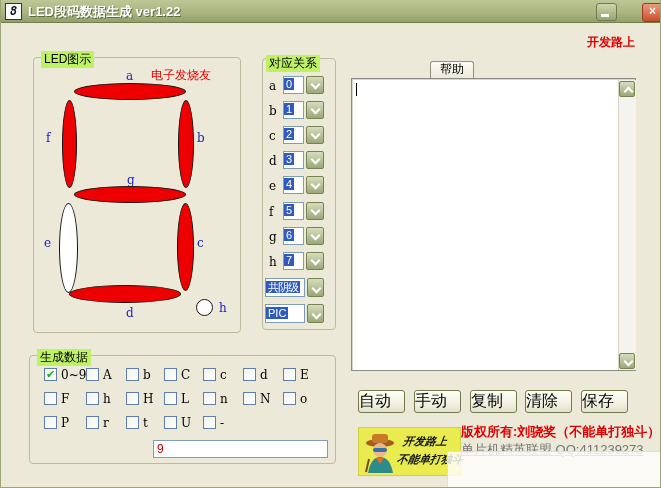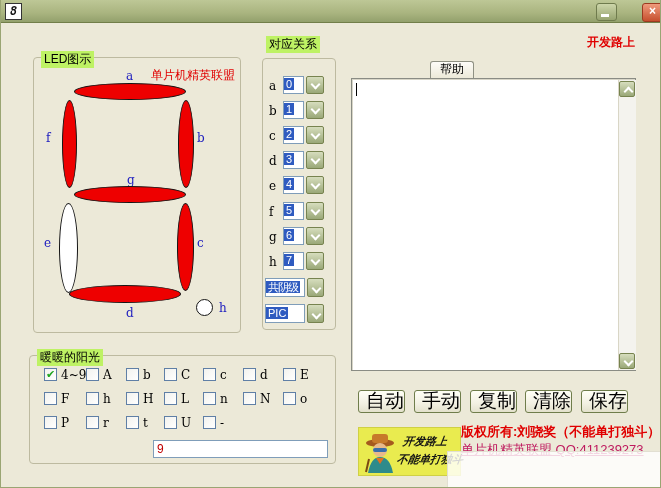--- a/index.html
+++ b/index.html
@@ -39,75 +39,76 @@
   .tab.active{background:#FCFBF7;border:1px solid #8f9183;border-bottom:none;border-top:3px solid #E5862D;
     border-radius:3px 3px 0 0;line-height:17px;z-index:3;}
   .tab.inactive{background:linear-gradient(#fdfcf8,#ece9d8);border:1px solid #8f9183;border-bottom:none;
     border-radius:3px 3px 0 0;line-height:15px;z-index:1;}
   
   .txtarea{background:#fff;border:1px solid #8a8c84;box-shadow:inset 1px 1px 0 #d8d6c8;box-sizing:border-box;z-index:2;}
   .caret{width:1px;height:13px;background:#000;}
   .sbtrack{background:#f4f3ee;border-left:1px solid #d9d6c6;}
   
   .btn{box-sizing:border-box;border:1px solid #6F7D4B;border-radius:3px;
-    background:linear-gradient(#fffff6,#f2f0e2 60%,#e3e1cc);font-size:19px;color:#000;
-    text-align:right;line-height:20px;}
+    background:linear-gradient(#fffff6,#f2f0e2 60%,#e3e1cc);font-size:16px;color:#000;
+    text-align:left;line-height:20px;}
   
   .chk{width:13px;height:13px;background:linear-gradient(135deg,#f2f2ee,#fff);border:1px solid #5F7FA6;
     box-sizing:border-box;font-size:11px;line-height:11px;text-align:center;color:#1FA51F;font-weight:bold;}
   .chklabel{font-size:12px;color:#000;font-family:"DejaVu Serif",serif;}
   .inputbox{background:#fff;border:1px solid #7F9DB9;box-sizing:border-box;font-size:12px;color:#C00000;
     padding:1px 3px;font-family:"Liberation Sans",sans-serif;}
   
   .banner{background:#E9EB4F;border:1px solid #cfd045;box-sizing:border-box;}
   .bannertxt{font-size:11px;font-weight:bold;font-style:italic;color:#151515;white-space:nowrap;transform:skewX(-8deg);}
   .copy1{font-size:13px;font-weight:bold;color:#E00000;white-space:nowrap;}
-  .copy2{font-size:13px;color:#be185d;text-decoration:underline;white-space:nowrap;}
+  .copy2{font-size:13px;color:#737373;text-decoration:underline;white-space:nowrap;}
   .watermark{background:rgba(255,255,255,0.82);border:1px solid #e2dfd2;box-sizing:border-box;z-index:5;
     display:flex;align-items:center;justify-content:center;white-space:nowrap;}
   .brand{color:#C2272D;font-weight:bold;font-size:19px;letter-spacing:0;}
   .brandcn{color:#C2272D;font-size:15px;font-style:italic;font-family:"DejaVu Serif",serif;margin-left:8px;}
 </style>
 </head>
 <body>
 
 <div class="win">
 
   <div class="abs titlebar"></div>
   <div class="abs appicon">8</div>
+  <div class="abs apptitle">LED段码数据生成 ver1.22</div>
   <div class="abs minbtn">
       <span class="abs minbar"></span>
     </div>
   <div class="abs closebtn">×</div>
 
   <div class="abs redtxt" style="left:586px;top:34px;font-weight:bold;">开发路上</div>
 
   <div class="abs group" style="left:32px;top:57px;width:206px;height:274px;"></div>
   <div class="abs legend" style="left:40px;top:51px;">LED图示</div>
-  <div class="abs redtxt" style="left:150px;top:67px;">单片机精英联盟</div>
+  <div class="abs redtxt" style="left:150px;top:67px;">电子发烧友</div>
 
   <div class="abs bluelabel" style="left:125px;top:69px;">a</div>
   <div class="abs seg" style="left:73px;top:83px;width:112px;height:17px;"></div>
   <div class="abs bluelabel" style="left:45px;top:131px;">f</div>
   <div class="abs seg" style="left:61px;top:100px;width:15px;height:88px;"></div>
   <div class="abs bluelabel" style="left:196px;top:131px;">b</div>
   <div class="abs seg" style="left:177px;top:100px;width:16px;height:88px;"></div>
   <div class="abs bluelabel" style="left:126px;top:173px;">g</div>
   <div class="abs seg" style="left:73px;top:186px;width:112px;height:17px;"></div>
   <div class="abs bluelabel" style="left:43px;top:236px;">e</div>
   <div class="abs seg off" style="left:58px;top:203px;width:19px;height:90px;"></div>
   <div class="abs bluelabel" style="left:196px;top:236px;">c</div>
   <div class="abs seg" style="left:176px;top:203px;width:17px;height:88px;"></div>
   <div class="abs bluelabel" style="left:125px;top:306px;">d</div>
   <div class="abs seg" style="left:68px;top:285px;width:112px;height:18px;"></div>
   <div class="abs bluelabel" style="left:218px;top:301px;">h</div>
   <div class="abs seg off" style="left:195px;top:299px;width:17px;height:17px;"></div>
 
   <div class="abs group" style="left:261px;top:58px;width:72px;height:270px;"></div>
-  <div class="abs legend" style="left:265px;top:36px;">对应关系</div>
+  <div class="abs legend" style="left:265px;top:55px;">对应关系</div>
 
   <div class="abs bluelabel" style="left:268px;top:79px;color:#000;">a</div>
   <div class="abs cfield" style="left:282px;top:76px;width:21px;height:18px;"><span class="sel">0</span></div>
   <div class="abs cbtn" style="left:305px;top:76px;width:18px;height:18px;">
       <span class="chev"></span>
     </div>
 
   <div class="abs bluelabel" style="left:268px;top:104px;color:#000;">b</div>
   <div class="abs cfield" style="left:282px;top:101px;width:21px;height:18px;"><span class="sel">1</span></div>
   <div class="abs cbtn" style="left:305px;top:101px;width:18px;height:18px;">
@@ -174,24 +175,24 @@
       </div>
   </div>
 
   <div class="abs btn" style="left:357px;top:390px;width:47px;height:23px;">自动</div>
   <div class="abs btn" style="left:413px;top:390px;width:47px;height:23px;">手动</div>
   <div class="abs btn" style="left:469px;top:390px;width:47px;height:23px;">复制</div>
   <div class="abs btn" style="left:524px;top:390px;width:47px;height:23px;">清除</div>
   <div class="abs btn" style="left:580px;top:390px;width:47px;height:23px;">保存</div>
 
   <div class="abs group" style="left:28px;top:355px;width:305px;height:107px;"></div>
-  <div class="abs legend" style="left:36px;top:349px;">暖暖的阳光</div>
+  <div class="abs legend" style="left:36px;top:349px;">生成数据</div>
 
   <div class="abs chk" style="left:43px;top:368px;">✔</div>
-  <div class="abs chklabel" style="left:60px;top:368px;">4~9</div>
+  <div class="abs chklabel" style="left:60px;top:368px;">0~9</div>
   <div class="abs chk" style="left:85px;top:368px;"></div>
   <div class="abs chklabel" style="left:102px;top:368px;">A</div>
   <div class="abs chk" style="left:125px;top:368px;"></div>
   <div class="abs chklabel" style="left:142px;top:368px;">b</div>
   <div class="abs chk" style="left:163px;top:368px;"></div>
   <div class="abs chklabel" style="left:180px;top:368px;">C</div>
   <div class="abs chk" style="left:202px;top:368px;"></div>
   <div class="abs chklabel" style="left:219px;top:368px;">c</div>
   <div class="abs chk" style="left:242px;top:368px;"></div>
   <div class="abs chklabel" style="left:259px;top:368px;">d</div>

